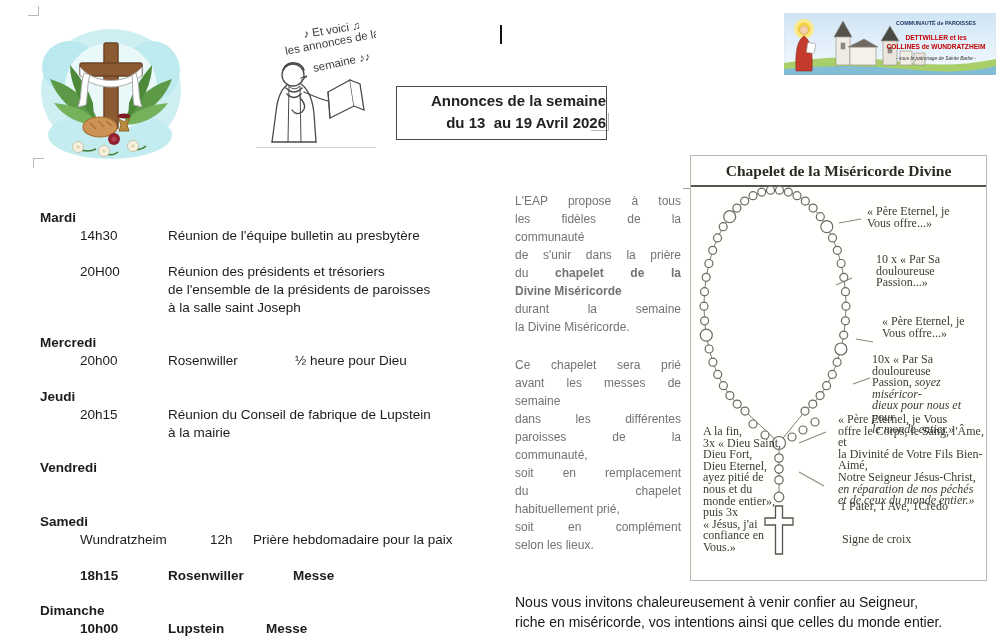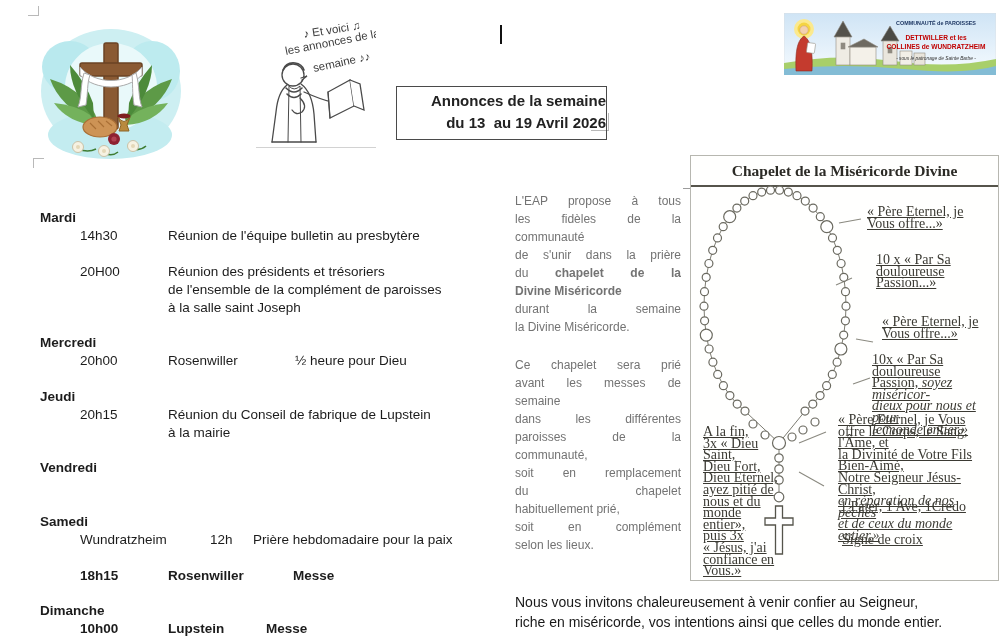--- a/index.html
+++ b/index.html
@@ -32,30 +32,30 @@
   .bold{font-weight:bold;}
   
   #eap-col{position:absolute;left:515px;top:192px;width:166px;font-size:12px;color:#737373;}
   #eap-col .ln{height:18px;line-height:18px;overflow:hidden;}
   .jl{text-align:justify;text-align-last:justify;}
   .ll{text-align:left;}
   .sp{height:20px;}
   
   #chapelet-panel{
     position:absolute;left:690px;top:155px;width:295px;height:424px;
-    border:1px solid #b7b7b0;background:#fffffe;padding-left:12px;
+    border:1px solid #b7b7b0;background:#fffffe;
   }
   #chapelet-title{
     position:absolute;left:0;top:6px;width:100%;text-align:center;
     font-family:"Liberation Serif", serif;font-weight:bold;font-size:15.5px;color:#2c2b26;
   }
   #chapelet-rule{position:absolute;left:0;top:29px;width:100%;height:1.5px;background:#56544b;}
   .ann{
-    position:absolute;font-family:"Liberation Serif", serif;font-size:14px;
-    line-height:11.6px;color:#3b3a33;white-space:pre-line;text-decoration:underline;
+    position:absolute;font-family:"Liberation Serif", serif;font-size:12px;
+    line-height:11.6px;color:#3b3a33;white-space:pre-line;
   }
   
   .foot{position:absolute;left:515px;font-size:14px;line-height:20px;color:#191919;white-space:nowrap;}
   
   #cartoon-wrap{position:absolute;left:256px;top:22px;width:120px;height:125px;border-bottom:1px solid #d2d2d2;}
   
   #logo-wrap{position:absolute;left:784px;top:13px;width:212px;height:62px;}
   svg text{user-select:none;}
 </style>
 </head>
@@ -194,21 +194,21 @@
 </svg>
 </div>
 
 <div>
   <div class="sch day" style="top:185px">Mardi</div>
   <div class="sch c-time" style="top:203px">14h30</div>
   <div class="sch c-desc" style="top:203px">Réunion de l'équipe bulletin au presbytère</div>
 
   <div class="sch c-time" style="top:239px">20H00</div>
   <div class="sch c-desc" style="top:239px">Réunion des présidents et trésoriers</div>
-  <div class="sch c-desc" style="top:257px">de l'ensemble de la complément de paroisses</div>
+  <div class="sch c-desc" style="top:257px">de l'ensemble de la présidents de paroisses</div>
   <div class="sch c-desc" style="top:275px">à la salle saint Joseph</div>
 
   <div class="sch day" style="top:310px">Mercredi</div>
   <div class="sch c-time" style="top:328px">20h00</div>
   <div class="sch c-desc" style="top:328px">Rosenwiller</div>
   <div class="sch" style="left:295px;top:328px">½ heure pour Dieu</div>
 
   <div class="sch day" style="top:364px">Jeudi</div>
   <div class="sch c-time" style="top:382px">20h15</div>
   <div class="sch c-desc" style="top:382px">Réunion du Conseil de fabrique de Lupstein</div>

